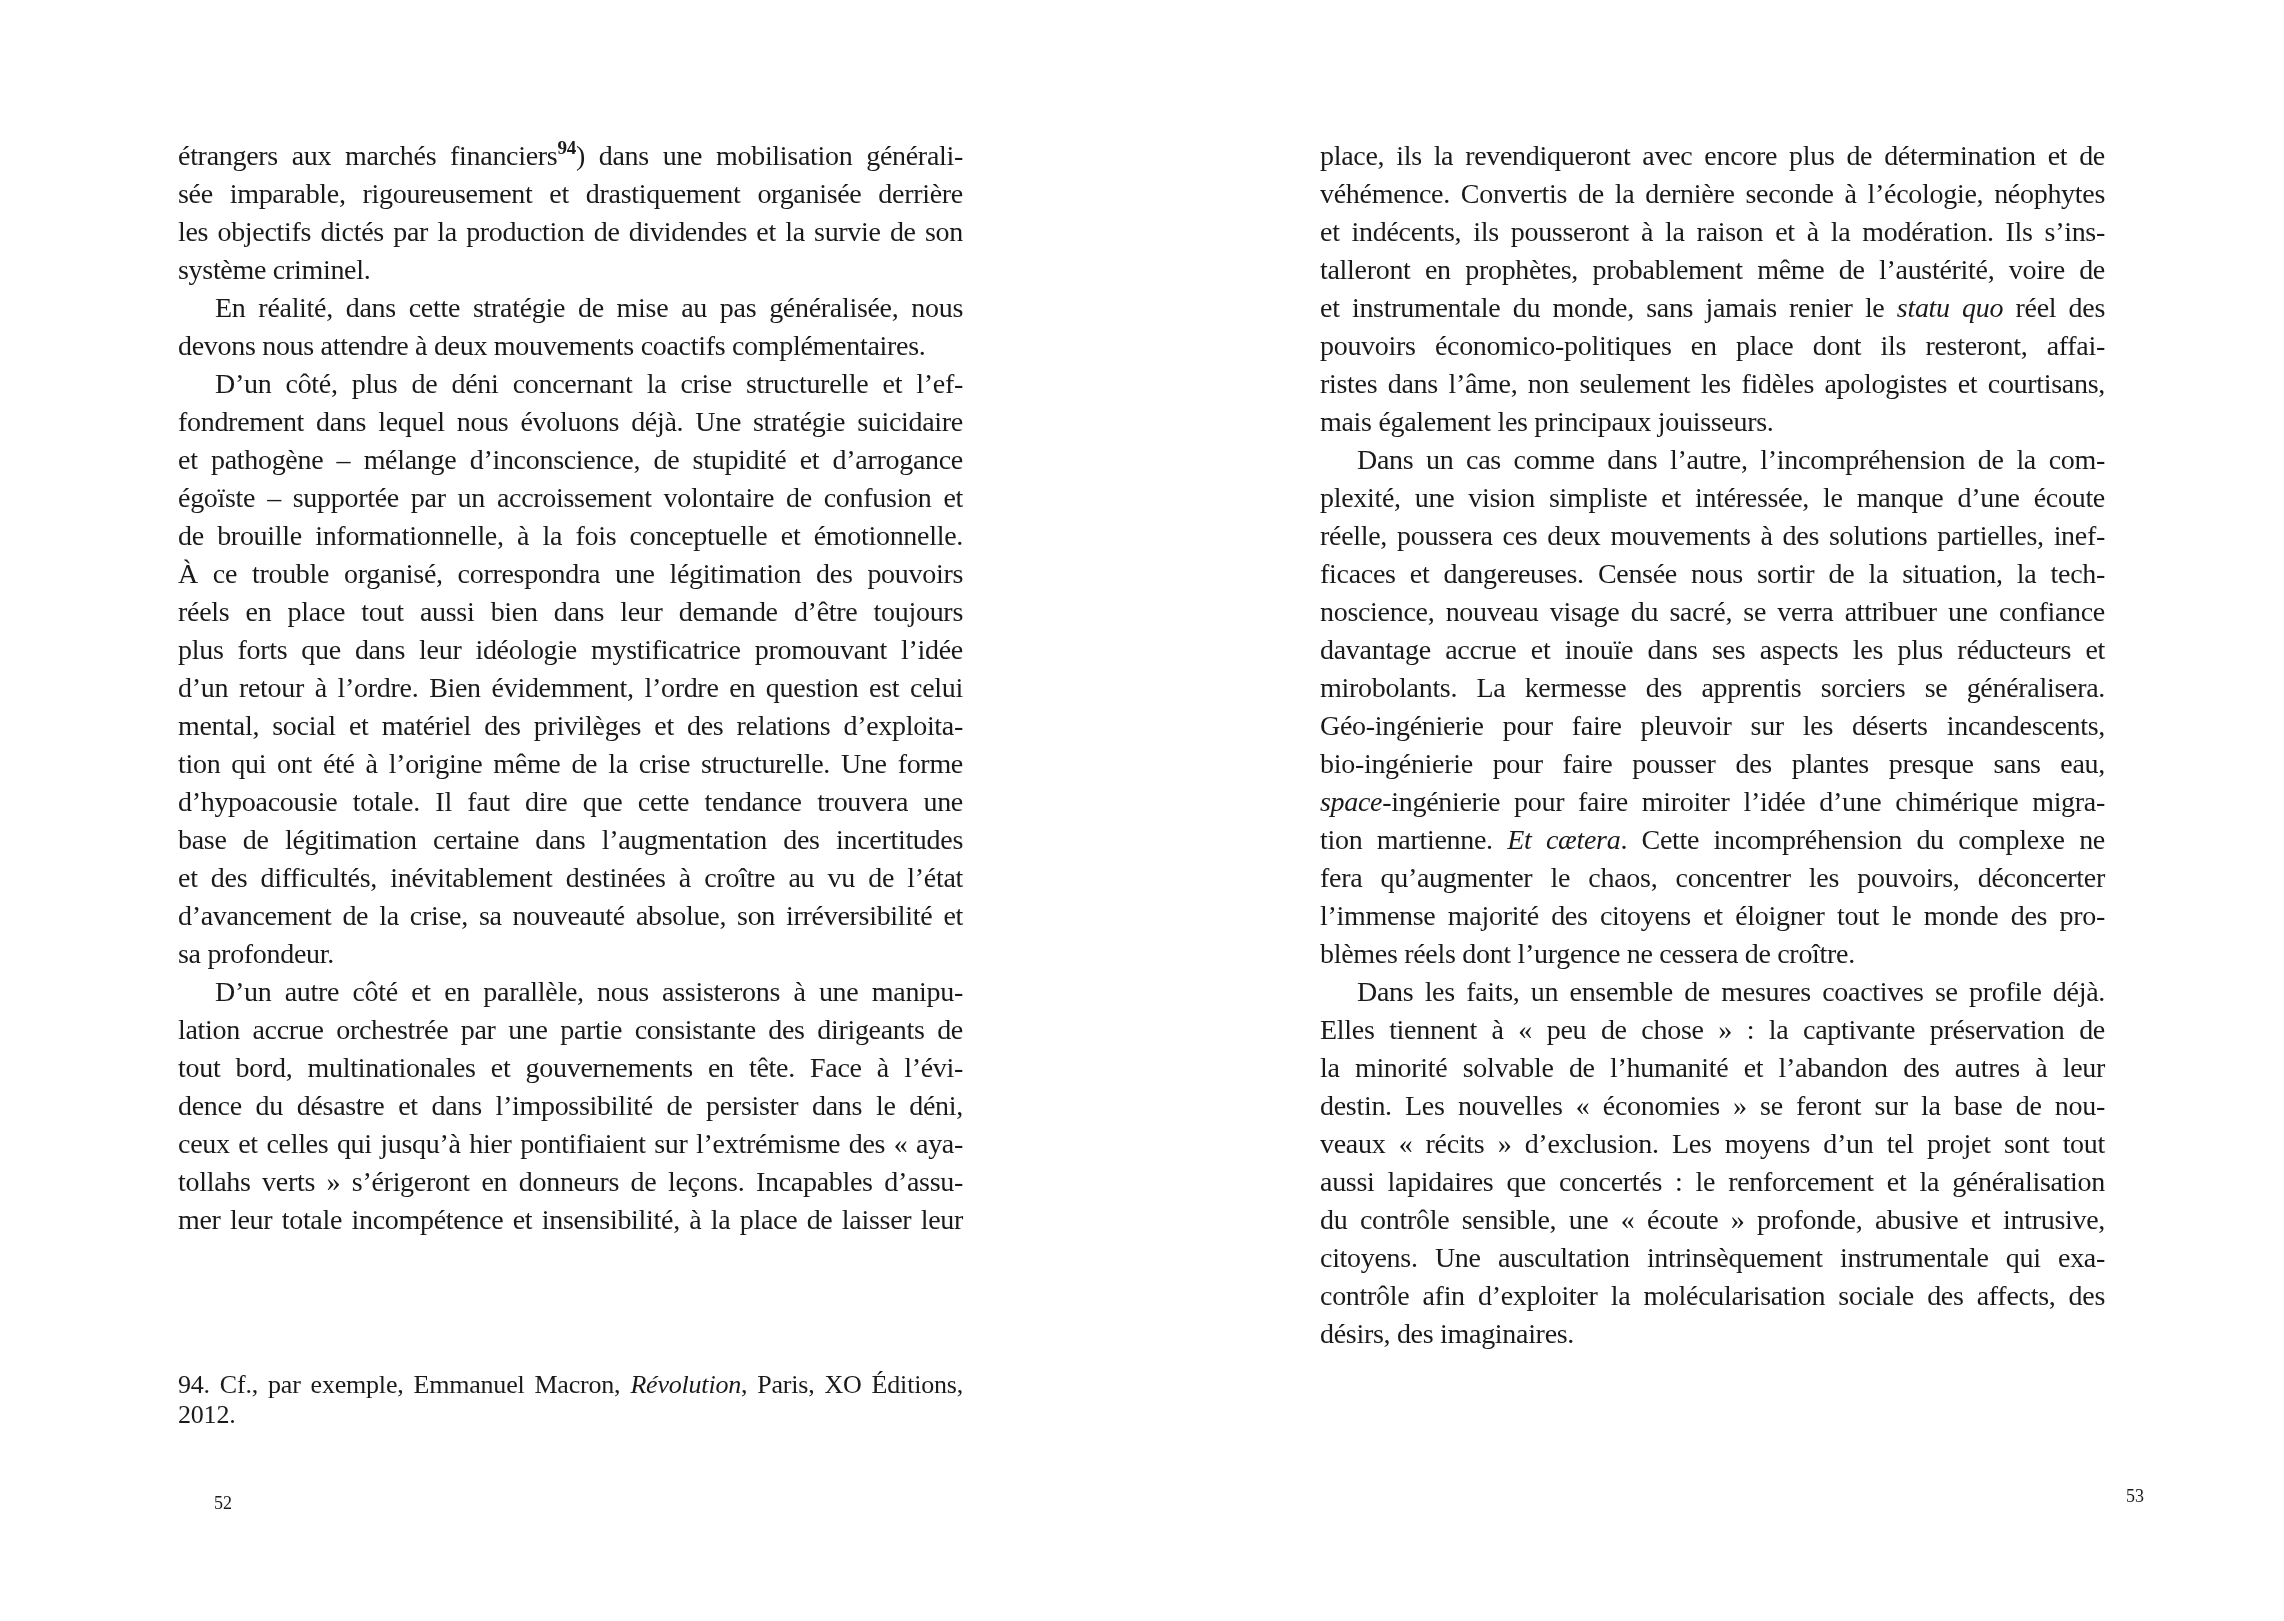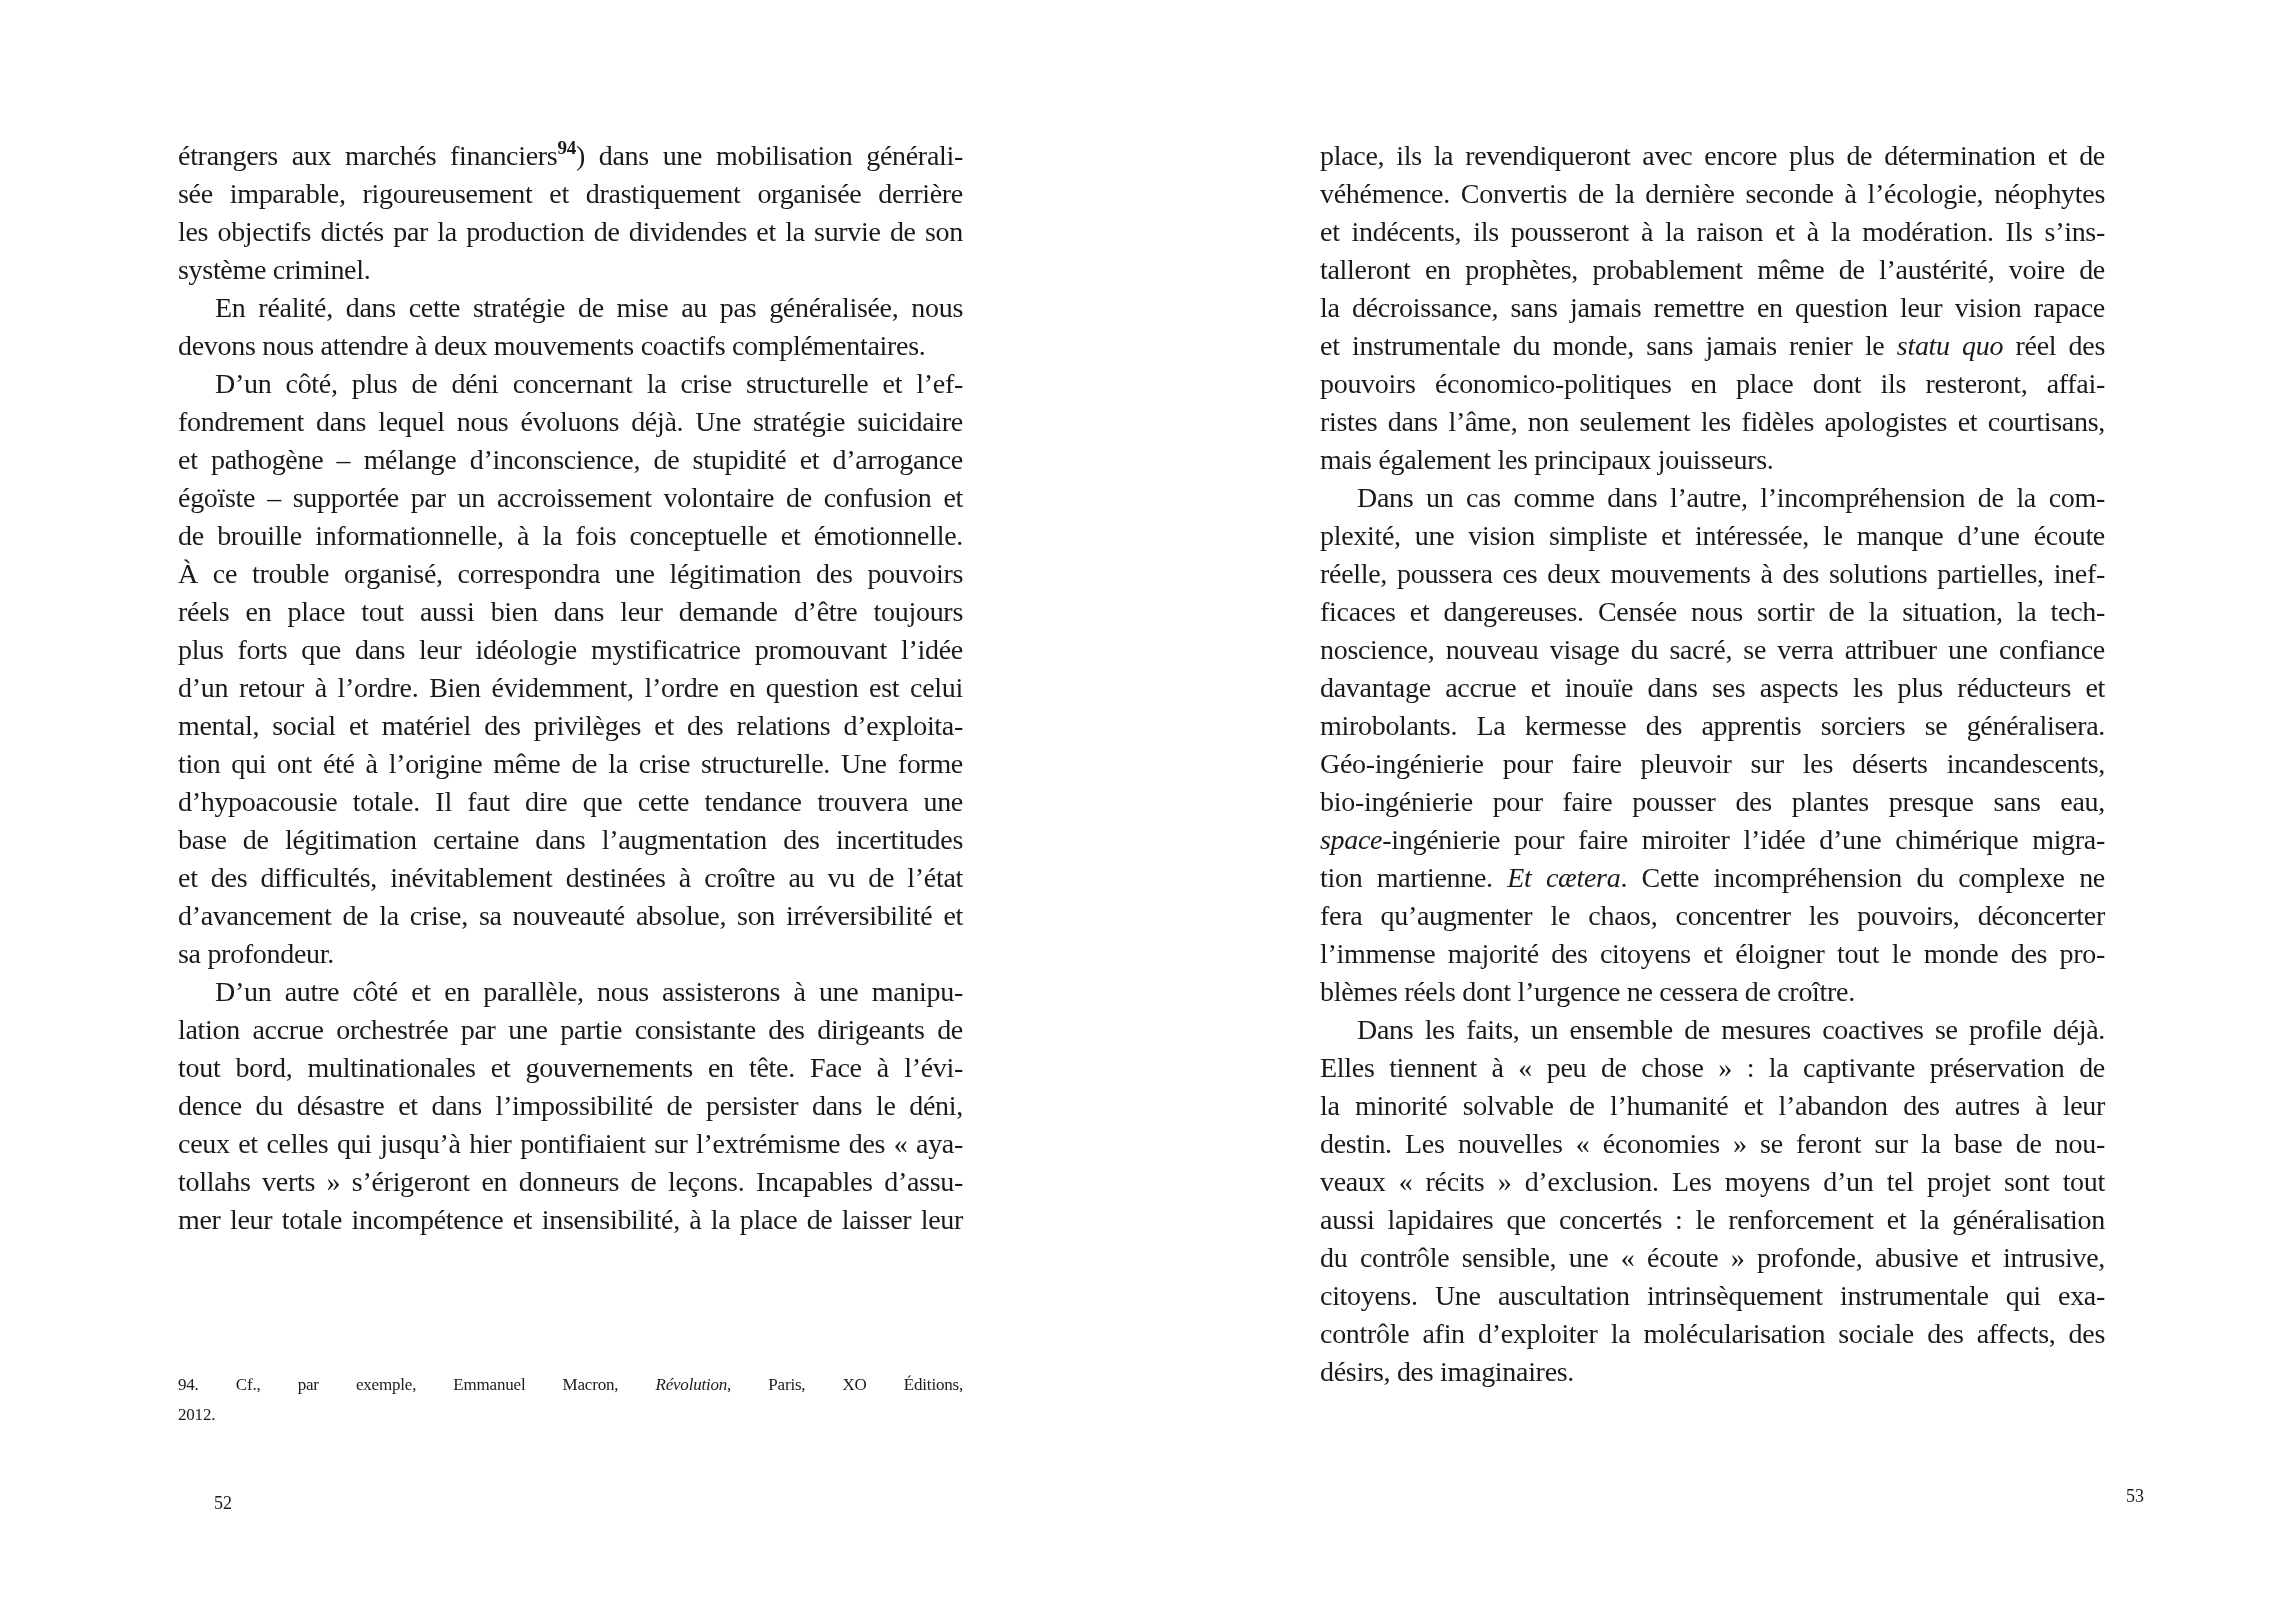--- a/index.html
+++ b/index.html
@@ -12,21 +12,21 @@
   .page-left .column { left: 178px; }
   .page-right .column { left: 178px; }
   .line { display: block; height: 38px; line-height: 38px; font-size: 28px;
           white-space: nowrap; text-align: justify; text-align-last: justify;
           letter-spacing: -0.3px; }
   .line.last { text-align-last: left; }
   .line.indent { padding-left: 37px; }
   em { font-style: italic; }
   sup { font-size: 19px; line-height: 0; vertical-align: 10.8px; font-weight: bold; }
   .footnote { position: absolute; left: 178px; top: 1370px; width: 785px; }
-  .fn-line { display: block; font-size: 17px; line-height: 30px; height: 30px; white-space: nowrap;
+  .fn-line { display: block; font-size: 26px; line-height: 30px; height: 30px; white-space: nowrap;
              text-align: justify; text-align-last: justify; letter-spacing: -0.2px; }
   .fn-line.last { text-align-last: left; }
   .folio { position: absolute; font-size: 18px; line-height: 19.6px; margin-left: 36px; }
   .folio-left { left: 178px; top: 1494px; }
   .folio-right { left: 948px; top: 1487px; text-align: left; width: 15.7px; }
 </style>
 </head>
 <body>
 
 <div class="page page-left">
@@ -67,21 +67,20 @@
   </div>
   <div class="folio folio-left">52</div>
 </div>
 
 <div class="page page-right">
   <div class="column" id="right-column">
       <span class="line">place, ils la revendiqueront avec encore plus de détermination et de</span>
       <span class="line">véhémence. Convertis de la dernière seconde à l’écologie, néophytes</span>
       <span class="line">et indécents, ils pousseront à la raison et à la modération. Ils s’ins-</span>
       <span class="line">talleront en prophètes, probablement même de l’austérité, voire de</span>
-      <span class="line">la décroissance, sans jamais remettre en question leur vision rapace</span>
       <span class="line"><span>et instrumentale du monde, sans jamais renier le </span><em>statu quo</em><span> réel des</span></span>
       <span class="line">pouvoirs économico-politiques en place dont ils resteront, affai-</span>
       <span class="line">ristes dans l’âme, non seulement les fidèles apologistes et courtisans,</span>
       <span class="line last">mais également les principaux jouisseurs.</span>
       <span class="line indent">Dans un cas comme dans l’autre, l’incompréhension de la com-</span>
       <span class="line">plexité, une vision simpliste et intéressée, le manque d’une écoute</span>
       <span class="line">réelle, poussera ces deux mouvements à des solutions partielles, inef-</span>
       <span class="line">ficaces et dangereuses. Censée nous sortir de la situation, la tech-</span>
       <span class="line">noscience, nouveau visage du sacré, se verra attribuer une confiance</span>
       <span class="line">davantage accrue et inouïe dans ses aspects les plus réducteurs et</span>

